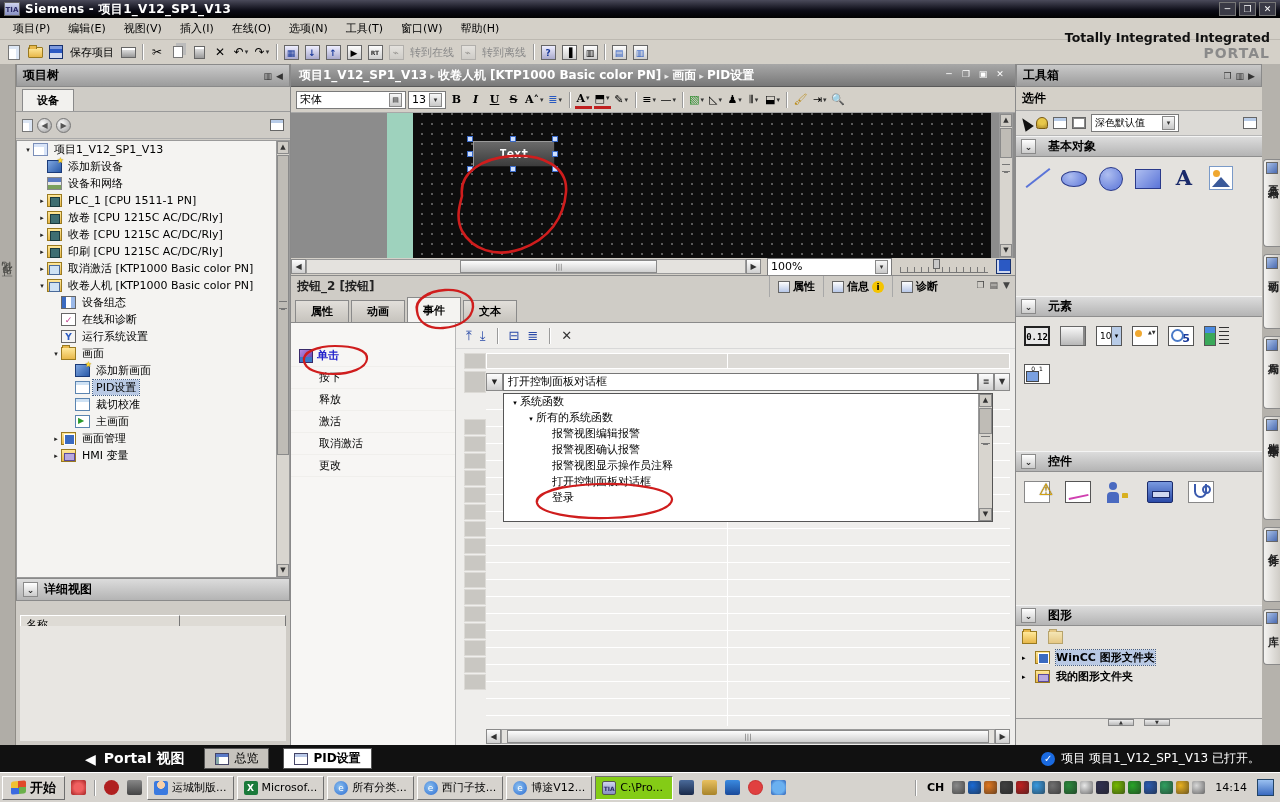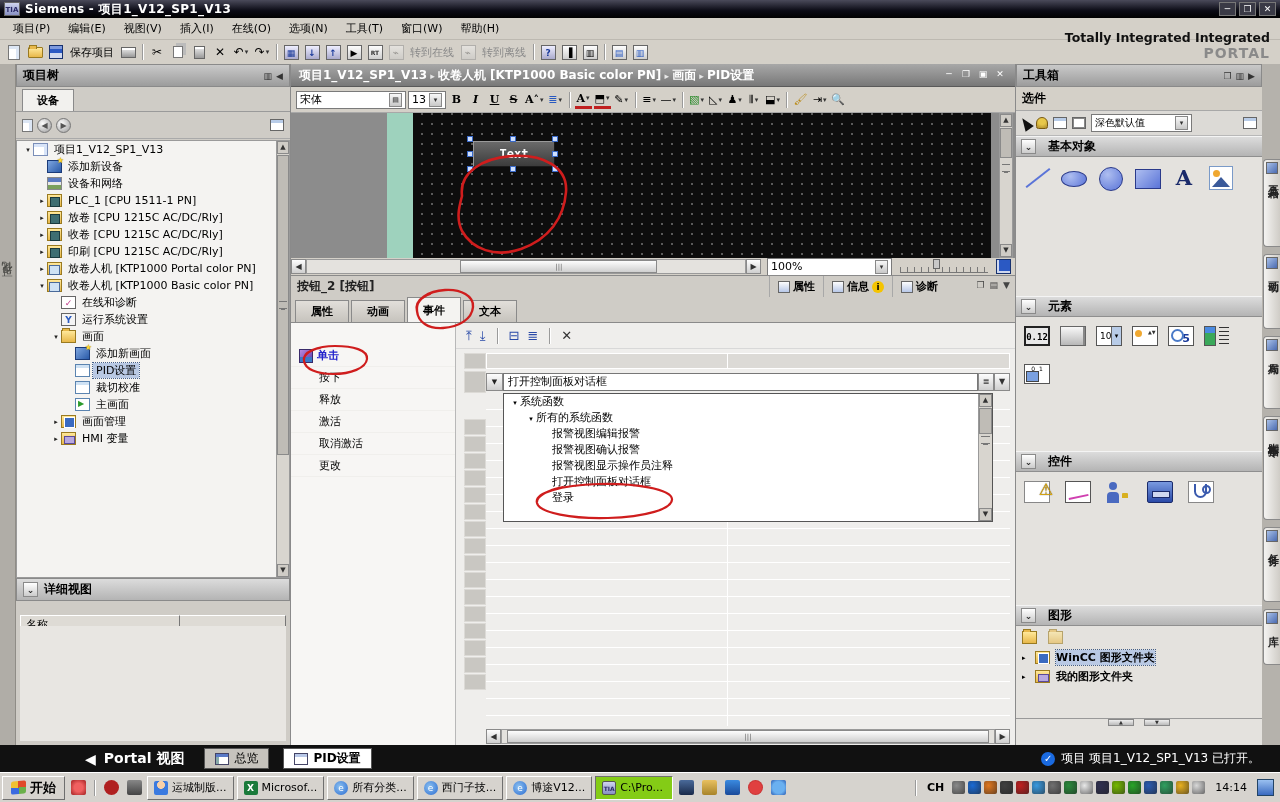--- a/index.html
+++ b/index.html
@@ -403,26 +403,31 @@
      <span class="tl">收卷 [CPU 1215C AC/DC/Rly]</span>
    </div>
           <div class="trow" style="padding-left:20px">
      <span class="exp">▸</span>
      <span class="ti ti-plc"></span>
      <span class="tl">印刷 [CPU 1215C AC/DC/Rly]</span>
    </div>
           <div class="trow" style="padding-left:20px">
      <span class="exp">▸</span>
      <span class="ti ti-hmi"></span>
-     <span class="tl">放卷人机 [KTP1000 Portal color PN]</span>
+     <span class="tl">取消激活 [KTP1000 Basic color PN]</span>
    </div>
           <div class="trow" style="padding-left:20px">
      <span class="exp">▾</span>
      <span class="ti ti-hmi"></span>
      <span class="tl">收卷人机 [KTP1000 Basic color PN]</span>
+   </div>
+          <div class="trow" style="padding-left:34px">
+     <span class="exp"></span>
+     <span class="ti ti-devcfg"></span>
+     <span class="tl">设备组态</span>
    </div>
           <div class="trow" style="padding-left:34px">
      <span class="exp"></span>
      <span class="ti ti-diag"></span>
      <span class="tl">在线和诊断</span>
    </div>
           <div class="trow" style="padding-left:34px">
      <span class="exp"></span>
      <span class="ti ti-runtime"></span>
      <span class="tl">运行系统设置</span>
@@ -703,21 +708,21 @@
           <span>▥</span>
           <span>▶</span>
         </span>
       </div>
       <div class="tb-opt">选件</div>
       <div class="tb-tools">
         <span class="cursor-ic"></span>
         <span class="stamp-ic"></span>
         <span class="grid-ic"></span>
         <span class="grid-ic" style="box-shadow:inset 0 0 0 1px #888"></span>
-        <span class="combo" style="width:101px">
+        <span class="combo" style="width:88px">
           <span style="font-size:10px">深色默认值</span>
           <span class="cbtn">▾</span>
         </span>
         <span class="grid-ic" style="margin-left:auto;background:#fff"></span>
       </div>
       <div class="sec-hdr">
         <span class="chev">⌄</span>
           <span>基本对象</span>
       </div>
       <div class="objrow">

